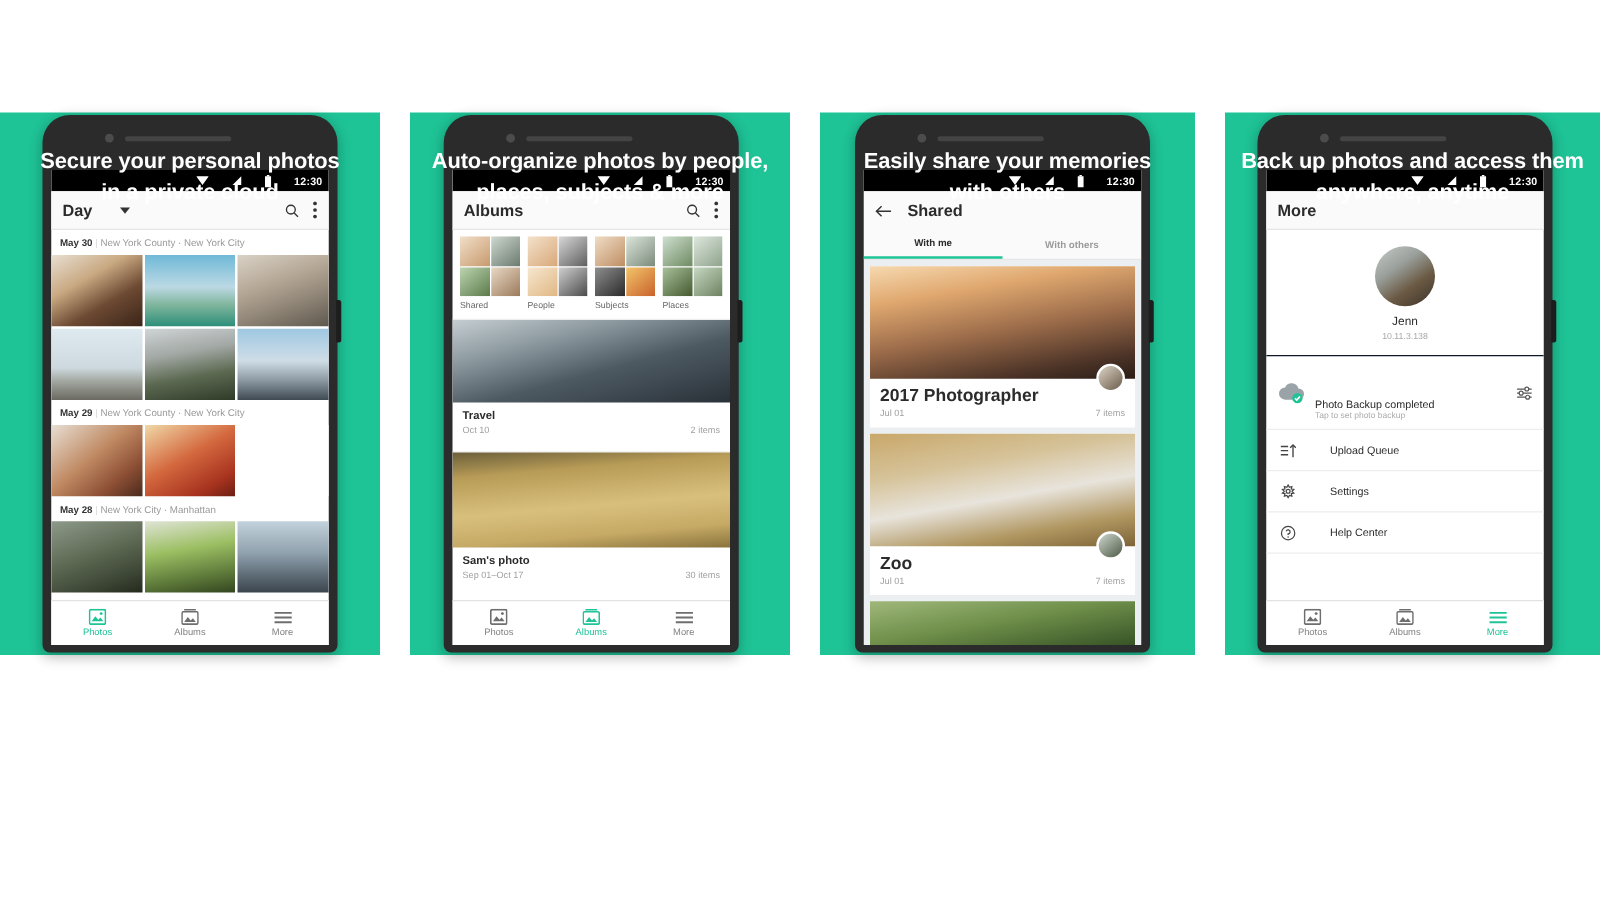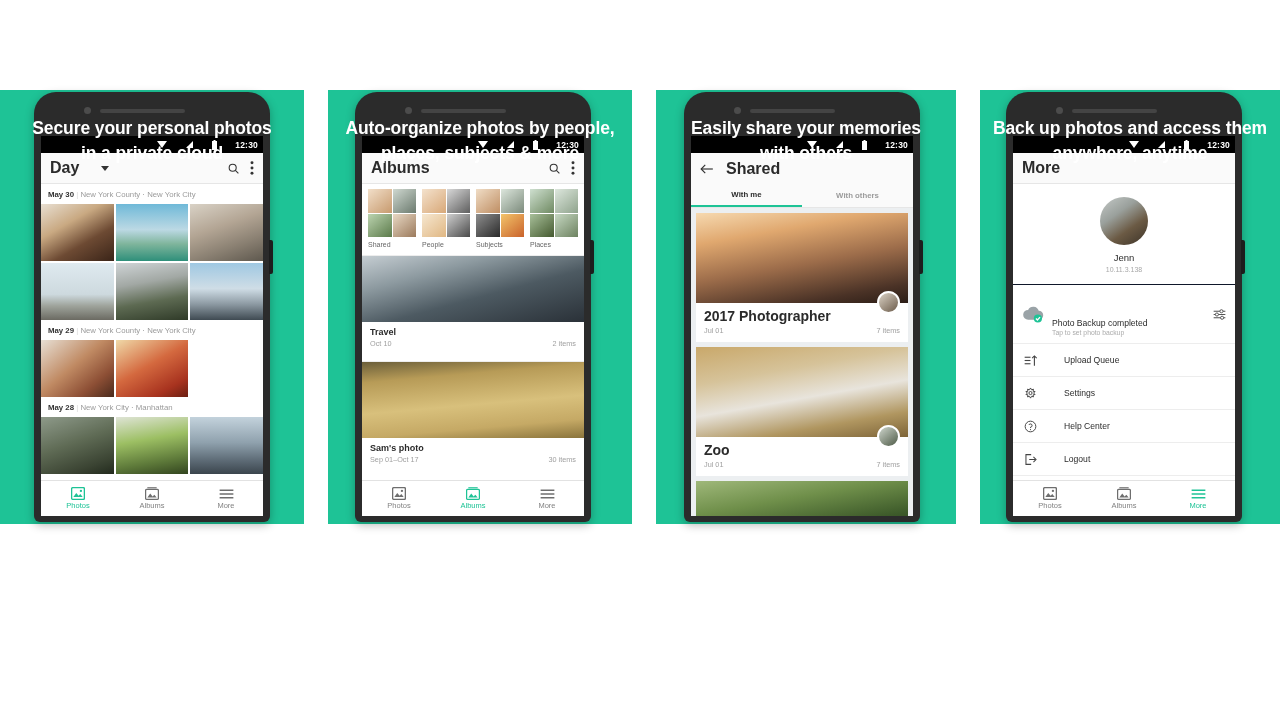--- a/index.html
+++ b/index.html
@@ -86,21 +86,21 @@
   .sb-time { color: #fff; font-size: 8.5px; font-weight: 700; letter-spacing: 0.2px; }
   .sb-ico { display: block; }
 
   
   .appbar {
     height: 31px; background: #fafafa;
     display: flex; align-items: center;
     padding: 0 9px;
     border-bottom: 1px solid #e6e6e6;
   }
-  .appbar-title { font-size: 16px; color: #2b2b2b; font-weight: 700; }
+  .appbar-title { font-size: 13px; color: #2b2b2b; font-weight: 700; }
   .appbar-spacer { flex: 1; }
   .caret {
     width: 0; height: 0; margin-left: 22px;
     border-left: 4px solid transparent;
     border-right: 4px solid transparent;
     border-top: 5px solid #333;
   }
   .ab-ico { margin-left: 10px; }
   .back-arrow { margin-right: 12px; }
 
@@ -581,28 +581,20 @@
 
       <div class="menu-row">
         <svg width="13" height="13" viewBox="0 0 20 20">
           <circle cx="10" cy="10" r="8.2" fill="none" stroke="#444" stroke-width="1.5"></circle>
           <path d="M7.6 7.6 A2.5 2.5 0 1 1 10 11 L10 12.4" fill="none" stroke="#444" stroke-width="1.5"></path>
           <circle cx="10" cy="14.8" r="0.9" fill="#444"></circle>
         </svg>
         <span class="menu-label">Help Center</span>
       </div>
 
-      <div class="menu-row">
-        <svg width="13" height="13" viewBox="0 0 20 20">
-          <polyline points="11,2.5 3,2.5 3,17.5 11,17.5" fill="none" stroke="#444" stroke-width="1.6"></polyline>
-          <line x1="8" y1="10" x2="18" y2="10" stroke="#444" stroke-width="1.6"></line>
-          <polyline points="14.5,6 18.5,10 14.5,14" fill="none" stroke="#444" stroke-width="1.6"></polyline>
-        </svg>
-        <span class="menu-label">Logout</span>
-      </div>
 
       <div class="bottomnav">
         <div class="nav-item">
           <svg width="14" height="13" viewBox="0 0 24 22">
               <rect x="1" y="1" width="22" height="20" rx="2" fill="none" stroke="#6e6e6e" stroke-width="2.4"></rect>
               <path d="M4 17 L9 10 L13 15 L16 12 L20 17 Z" fill="#6e6e6e"></path>
               <circle cx="17" cy="6.5" r="2" fill="#6e6e6e"></circle>
             </svg>
           <span class="nav-label">Photos</span>
         </div>

